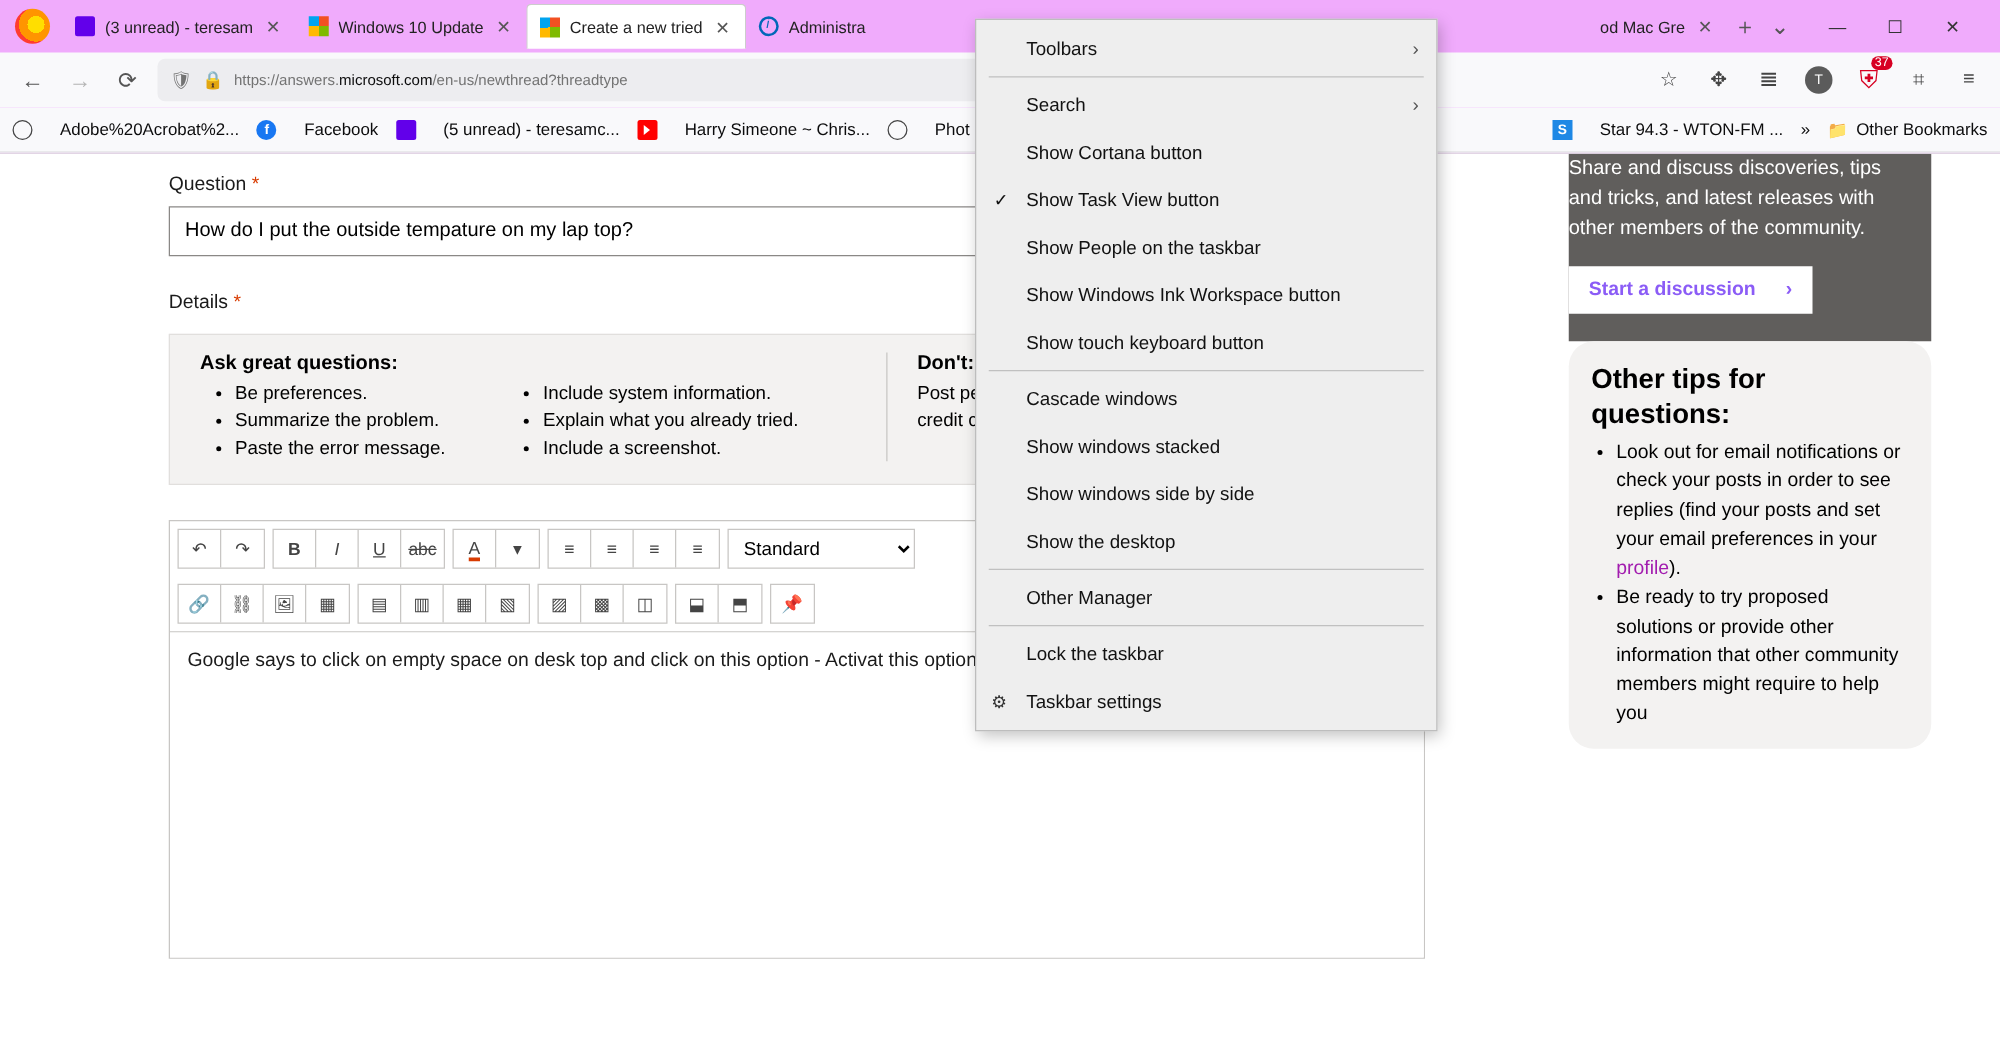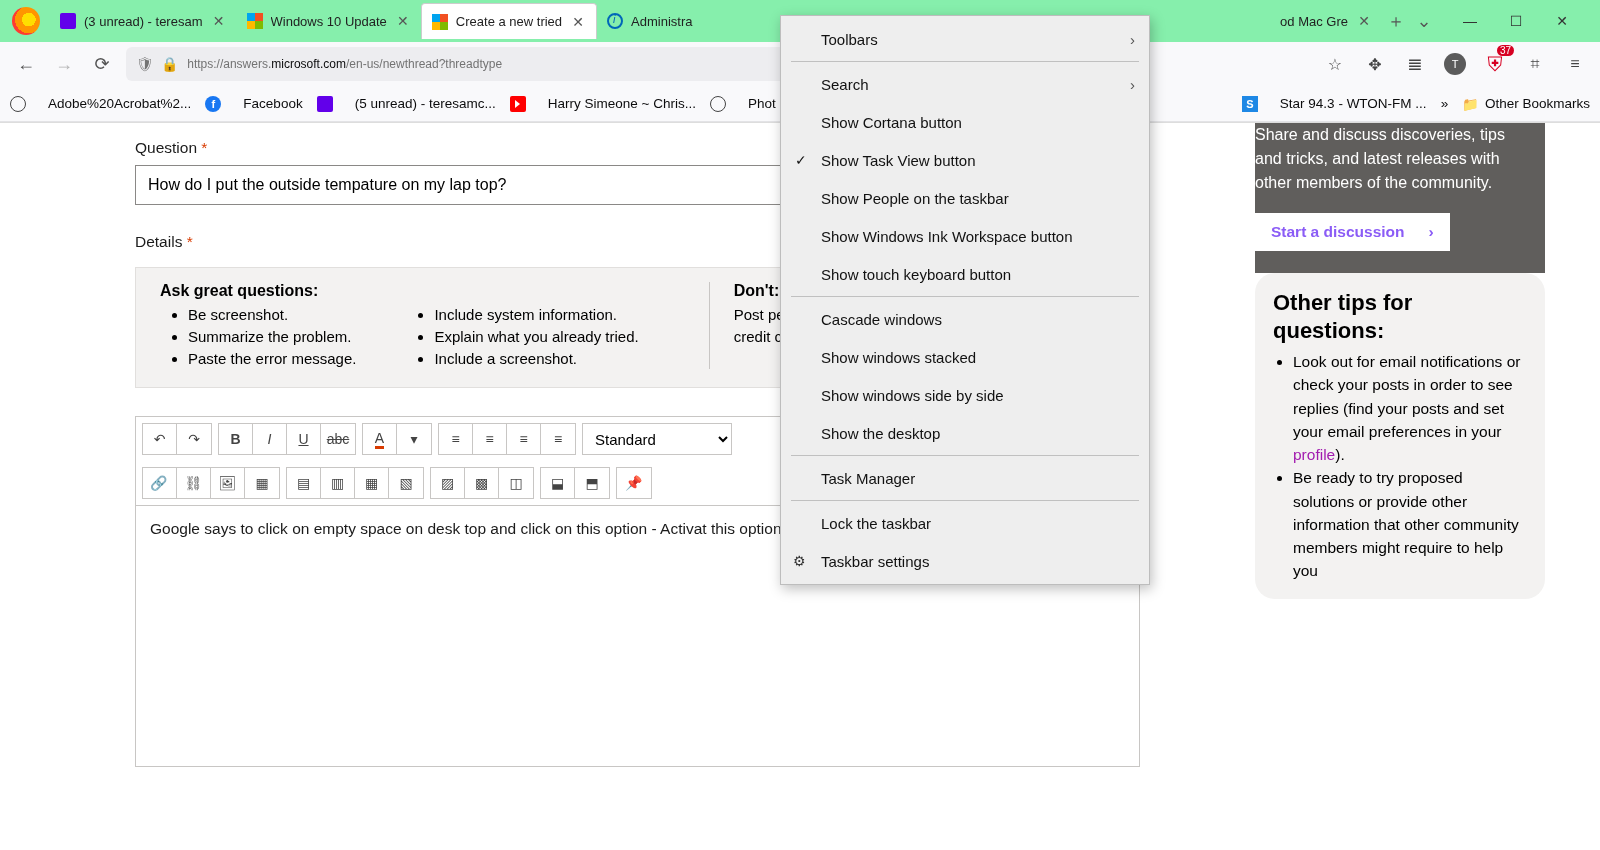--- a/index.html
+++ b/index.html
@@ -1,19 +1,19 @@
 <!DOCTYPE html>
 <html><head>
 <meta charset="utf-8">
 <style>
 * { margin: 0; padding: 0; box-sizing: border-box; font-family: "Segoe UI", Arial, sans-serif; }
 body { background: #fff; width: 1600px; height: 850px; overflow: hidden; position: relative; }
 
 
-.chrome { background: #86efac; border-bottom: 1px solid #ddd; }
+.chrome { background: #f0abfc; border-bottom: 1px solid #ddd; }
 .tabstrip { display: flex; align-items: center; height: 42px; padding: 0 6px; gap: 0; }
 .tab { display: flex; align-items: center; gap: 8px; height: 36px; padding: 0 10px; font-size: 13px; color: #222; min-width: 0; max-width: 200px; border-top-left-radius: 4px; border-top-right-radius: 4px; cursor: pointer;}
 .tab.active { background: #fff; border: 1px solid #ccc; border-bottom: none; }
 .tab .favicon { width: 16px; height: 16px; flex-shrink: 0; display: inline-flex; align-items: center; justify-content: center;}
 .tab .label { white-space: nowrap; overflow: hidden; text-overflow: ellipsis; flex: 1; }
 .tab .close { width: 16px; height: 16px; color: #555; font-size: 14px; display: inline-flex; align-items: center; justify-content: center; cursor: pointer;}
 .tabstrip .spacer { flex: 1; }
 .win-controls { display: flex; gap: 18px; padding: 0 18px; align-items: center; color: #333; }
 .win-controls span { width: 28px; text-align: center; font-size: 14px; cursor: pointer;}
 .ff-logo { width: 28px; height: 28px; margin: 0 10px 0 6px; display:inline-flex; align-items:center; justify-content:center; }
@@ -214,21 +214,21 @@
 
       <div class="section-label" style="margin-top:28px">
         <span>Details</span> <span class="req">*</span>
       </div>
 
       <div class="hint-box">
         <div class="hint-col" style="display:flex; gap:50px">
           <div>
             <h4>Ask great questions:</h4>
             <ul>
-              <li>Be screenshot.</li>
+              <li>Be preferences.</li>
               <li>Summarize the problem.</li>
               <li>Paste the error message.</li>
             </ul>
           </div>
           <div>
             <h4>&nbsp;</h4>
             <ul>
               <li>Include system information.</li>
               <li>Explain what you already tried.</li>
               <li>Include a screenshot.</li>
@@ -359,21 +359,21 @@
       <span>Show windows stacked</span>
     </div>
   <div class="item">
       <span>Show windows side by side</span>
     </div>
   <div class="item">
       <span>Show the desktop</span>
     </div>
   <div class="sep"></div>
   <div class="item">
-      <span>Task Manager</span>
+      <span>Other Manager</span>
     </div>
   <div class="sep"></div>
   <div class="item">
       <span>Lock the taskbar</span>
     </div>
   <div class="item">
       <span class="gear">⚙</span>
       <span>Taskbar settings</span>
     </div>
 </div>

